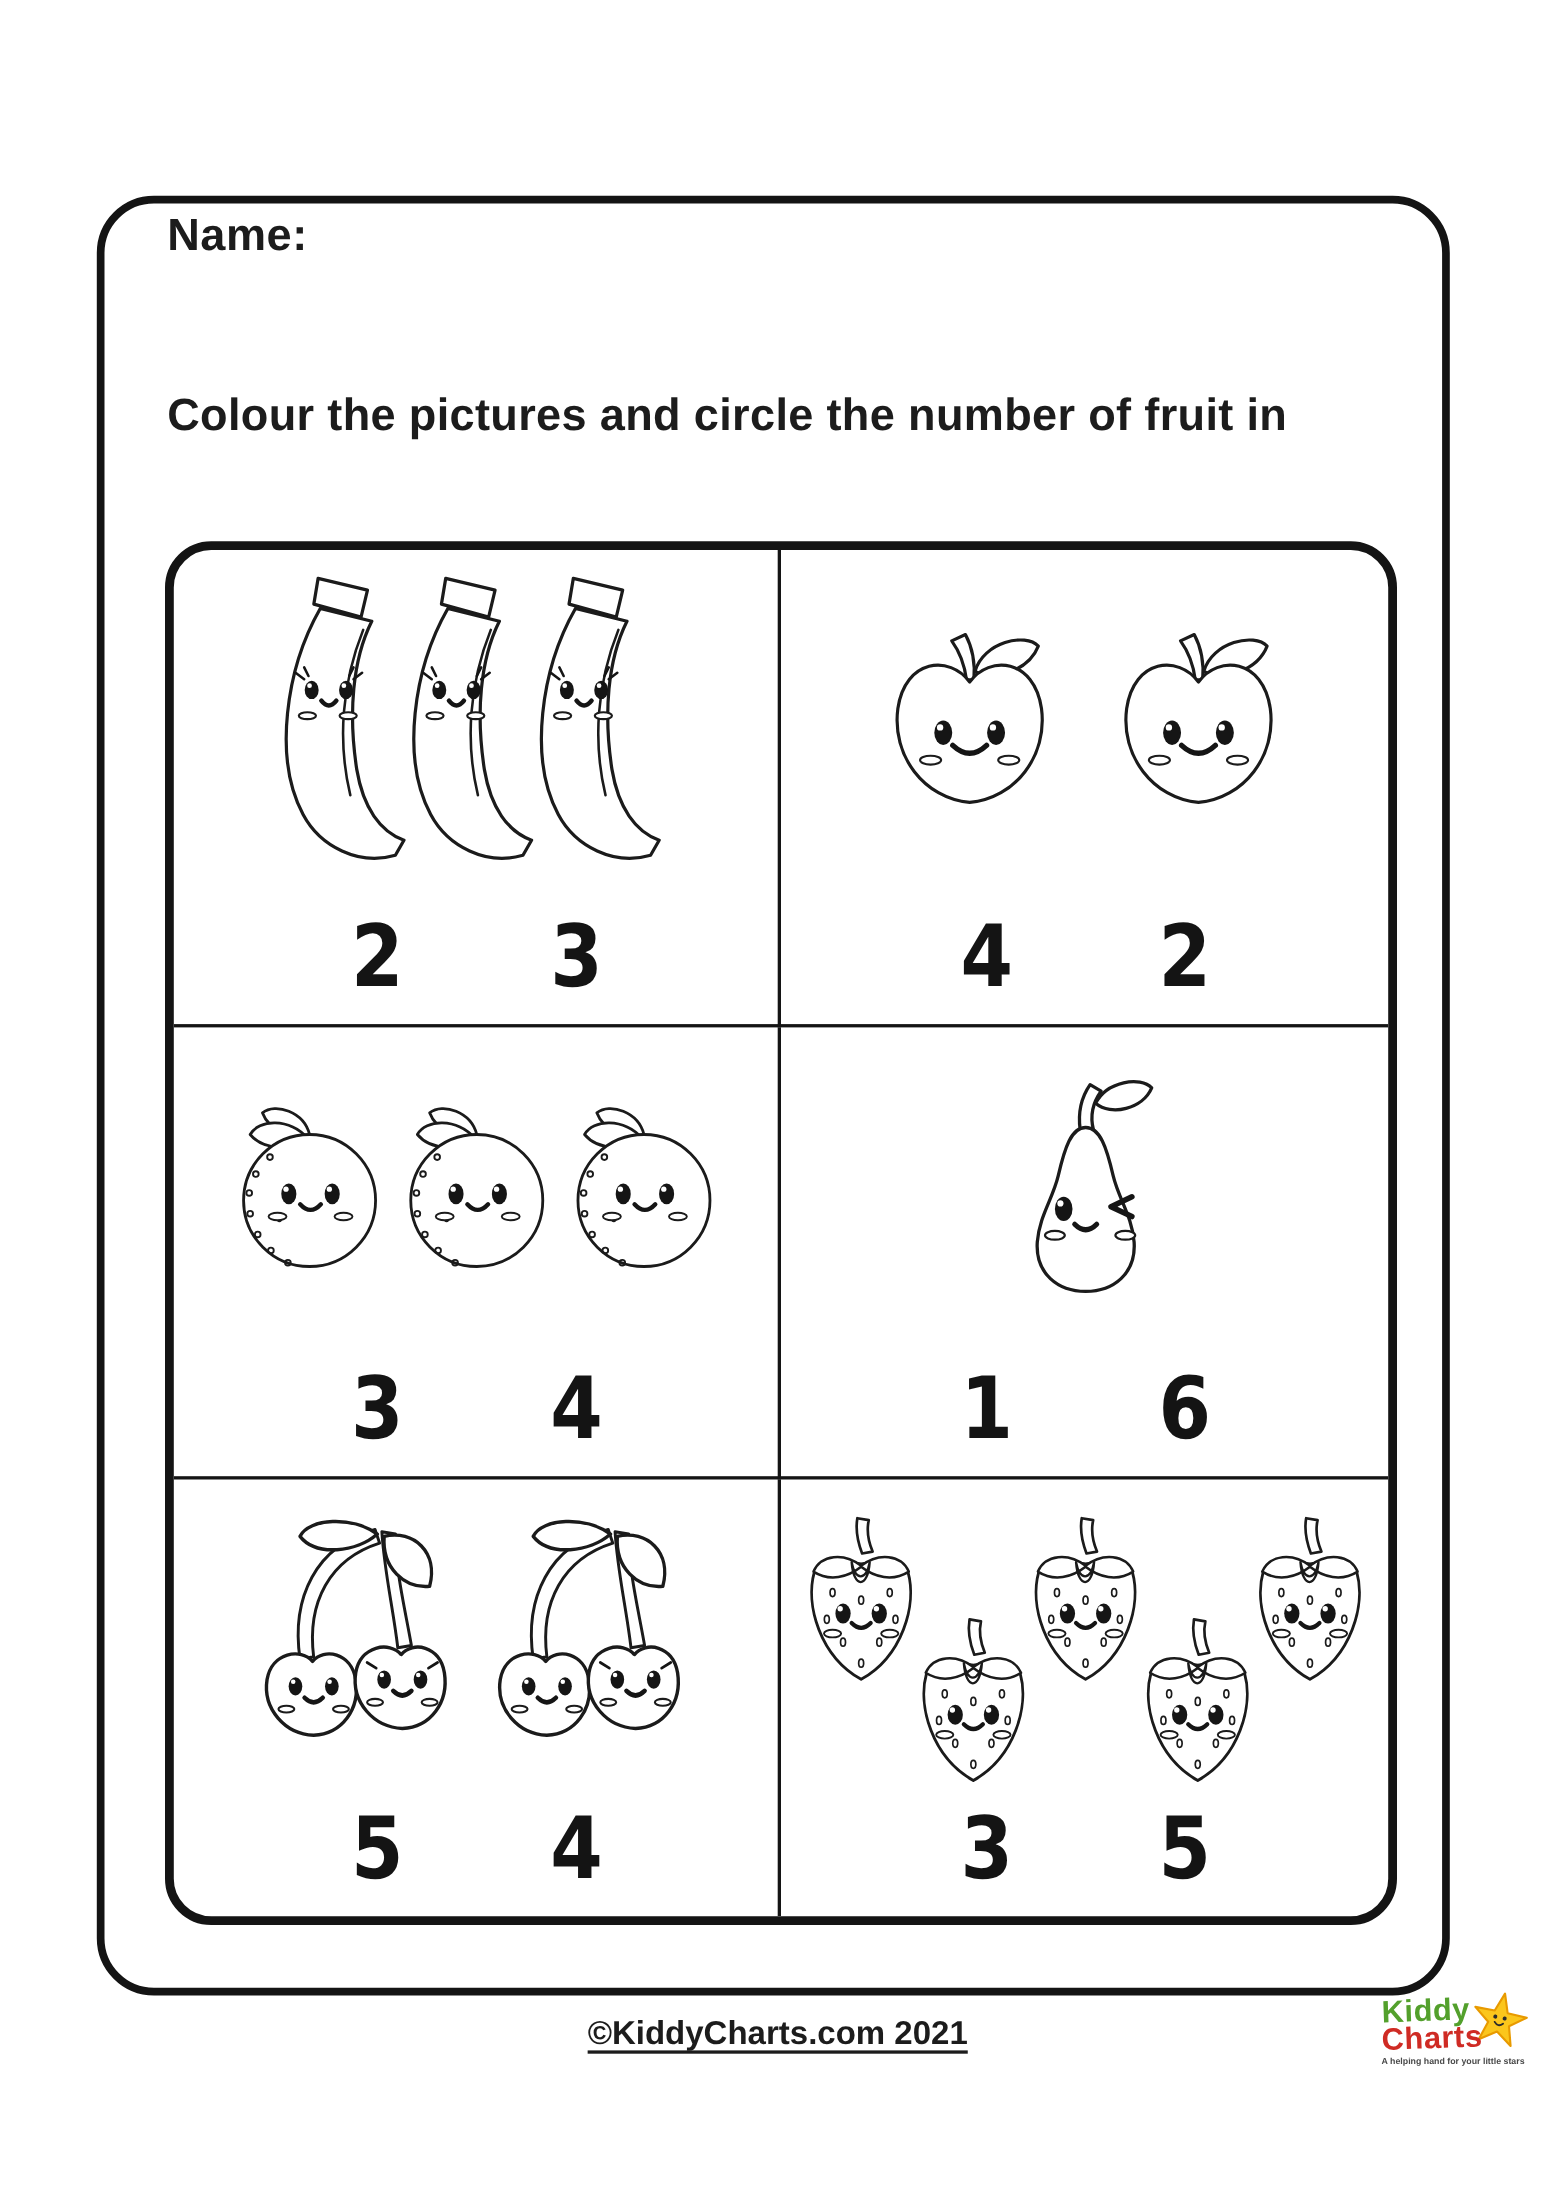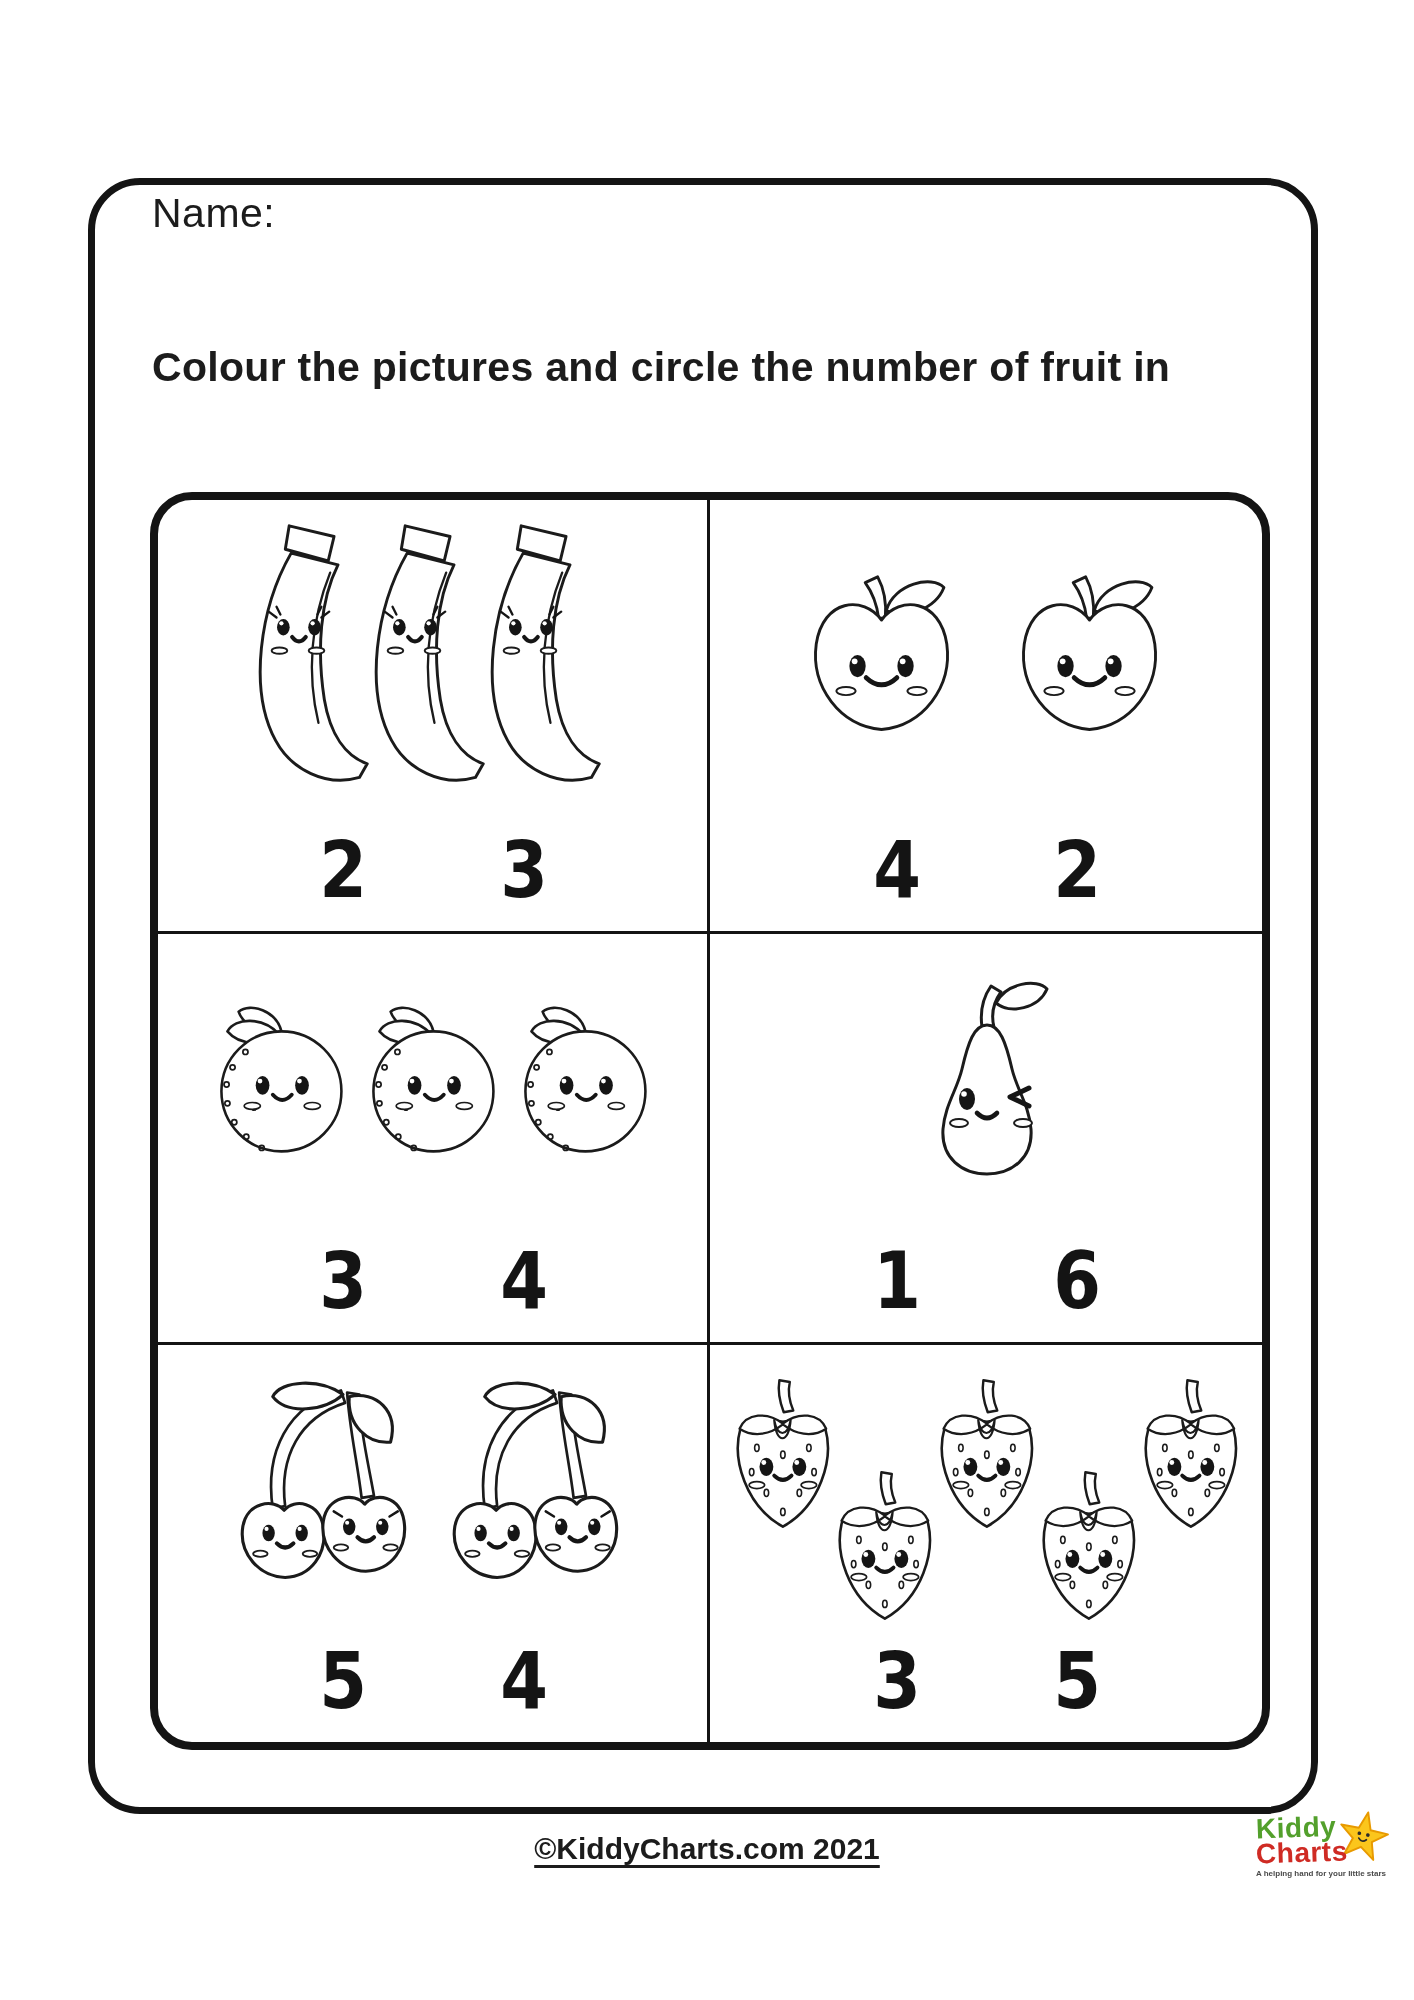--- a/index.html
+++ b/index.html
@@ -6,24 +6,24 @@
   body{
     width:1414px;height:2000px;background:#ffffff;position:relative;
     font-family:"Liberation Sans", sans-serif;color:#1c1c1c;overflow:hidden;
   }
   .page-border{
     position:absolute;left:88px;top:178px;width:1230px;height:1636px;
     border:7px solid #141414;border-radius:52px;box-sizing:border-box;
   }
   .name-label{
     position:absolute;left:152px;top:190px;
-    font-size:41px;font-weight:400;letter-spacing:.5px;
+    font-size:41px;font-weight:700;letter-spacing:.5px;
   }
   .instructions{
-    position:absolute;left:152px;top:336px;width:1020px;
+    position:absolute;left:152px;top:346px;width:1020px;
     font-size:41px;font-weight:700;letter-spacing:.3px;line-height:1.55;
   }
   .worksheet-grid{
     position:absolute;left:150px;top:492px;width:1120px;height:1258px;
     border:8px solid #141414;border-radius:42px;box-sizing:border-box;
     display:grid;grid-template-columns:1fr 1fr;grid-template-rows:437fr 413fr 400fr;
     overflow:hidden;background:#fff;
   }
   .cell{display:flex;flex-direction:column;box-sizing:border-box;}
   .cell.bdr{border-right:3px solid #141414;}

